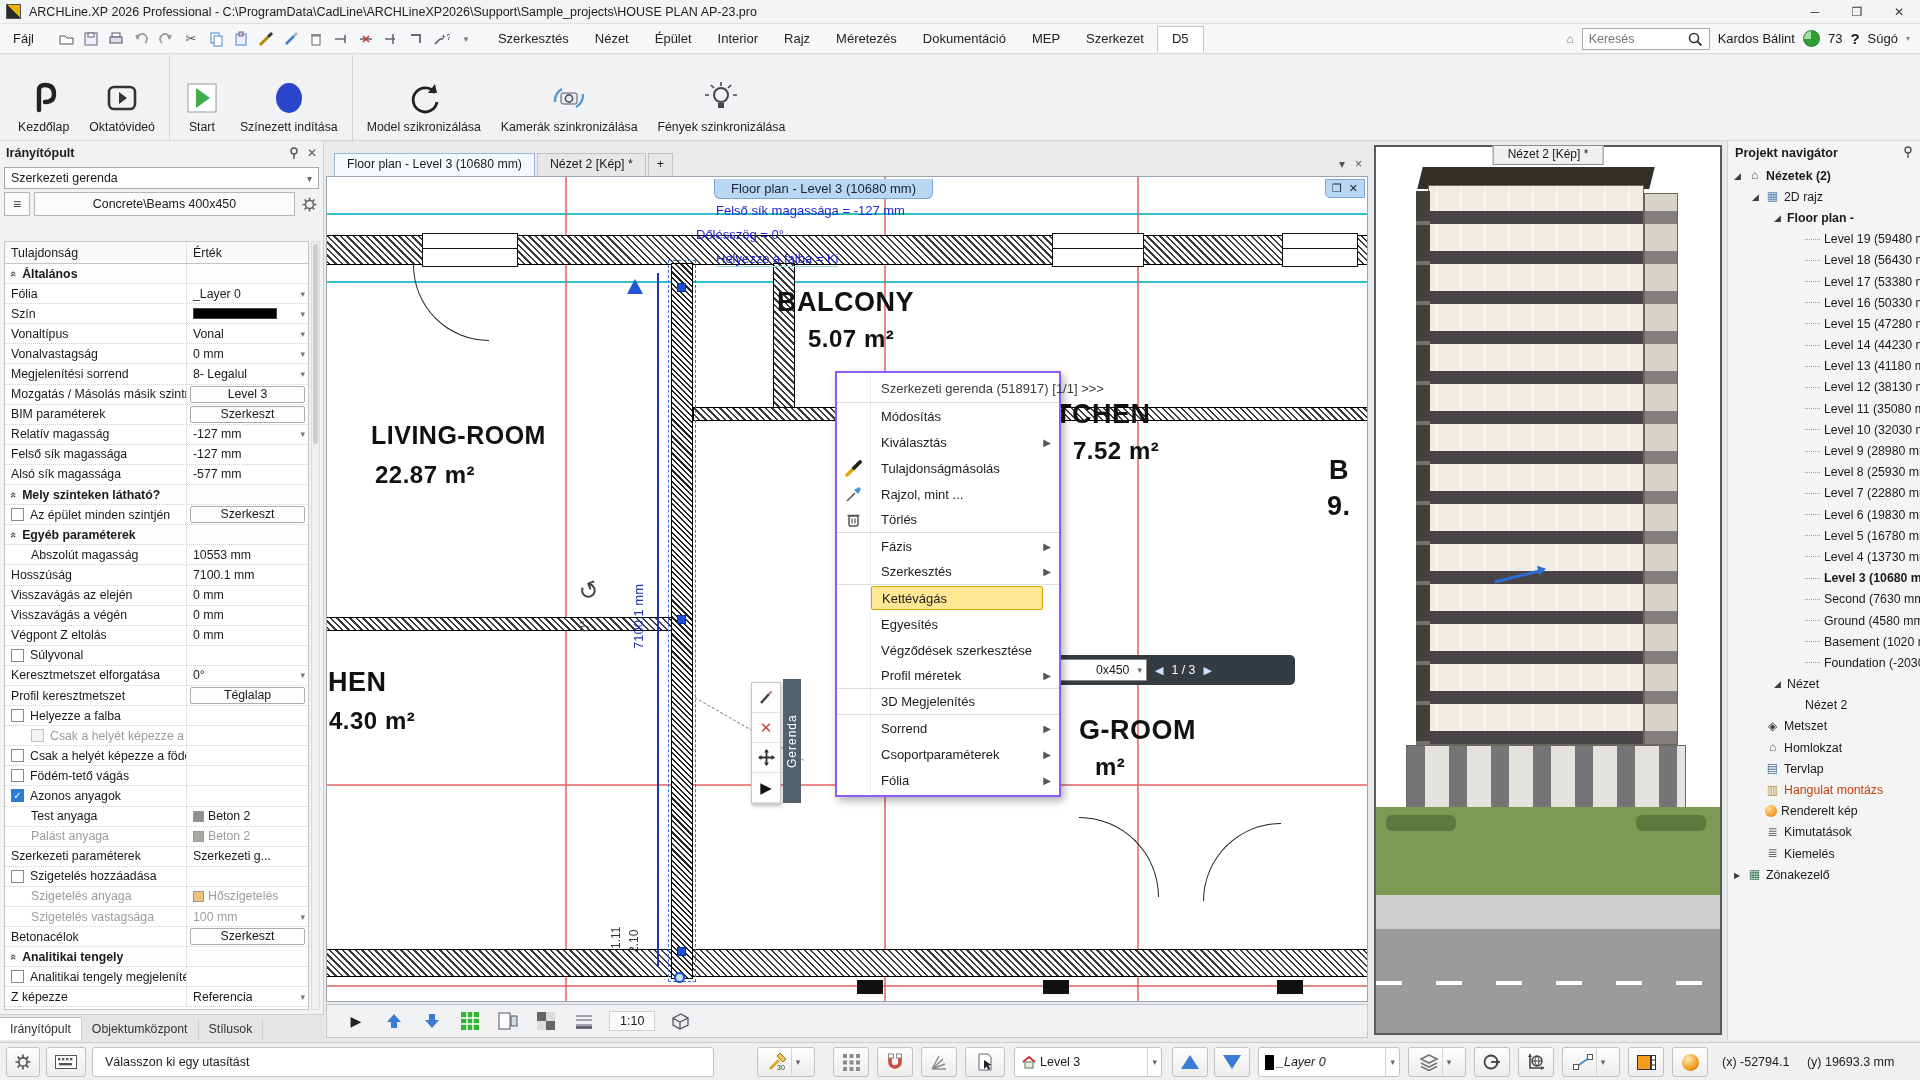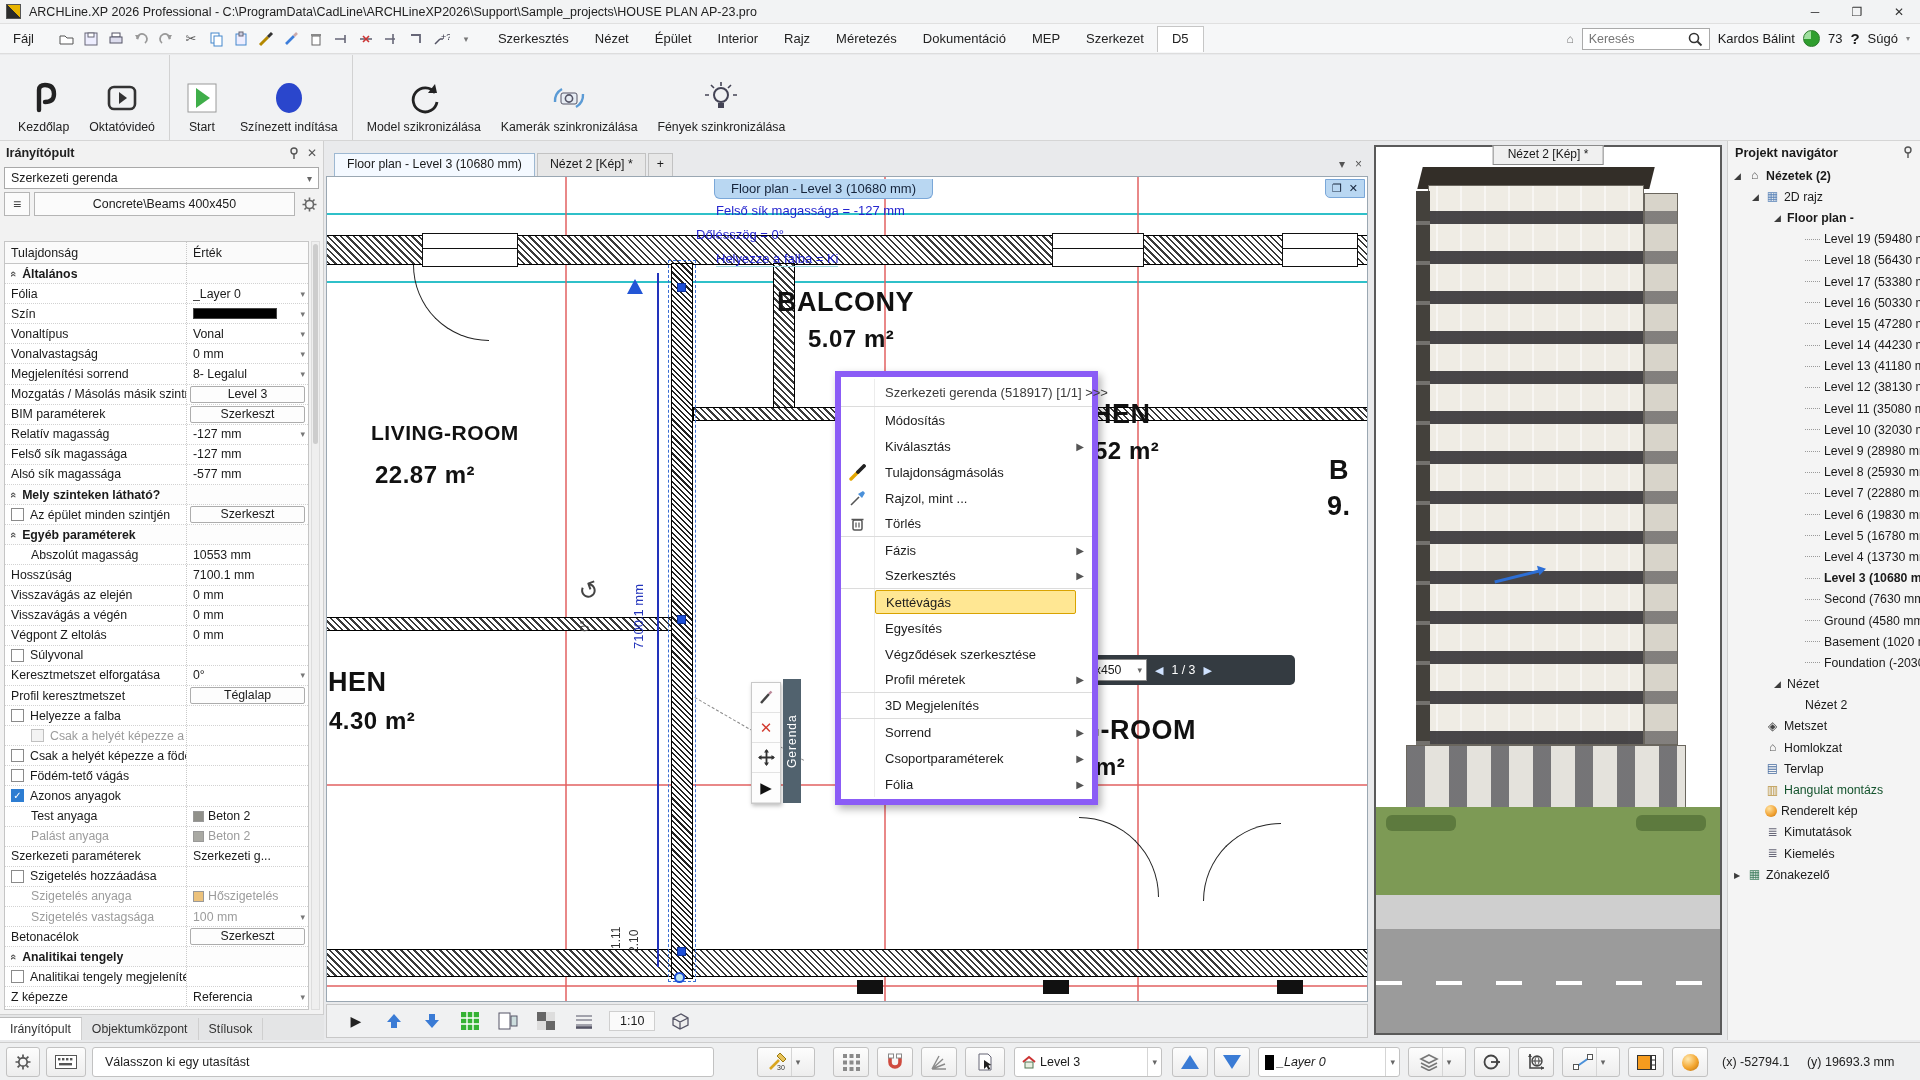--- a/index.html
+++ b/index.html
@@ -99,30 +99,30 @@
   .dimtext{position:absolute;color:#2233bb;z-index:4;transform:rotate(-90deg);transform-origin:left top;white-space:nowrap;}
   .dimsmall{position:absolute;color:#333;z-index:4;transform:rotate(-90deg);transform-origin:left top;white-space:nowrap;font-size:12px;}
   #rotglyph{position:absolute;left:252px;top:400px;font-size:24px;color:#444;z-index:4;transform:rotate(-20deg);}
   #rotdeg{position:absolute;left:252px;top:442px;font-size:12px;color:#444;z-index:4;transform:rotate(-90deg);}
   #dashlead{position:absolute;left:368px;top:520px;width:126px;border-top:1.4px dashed #8a8a8a;transform:rotate(30deg);transform-origin:left top;z-index:4;}
   #overlay-title{position:absolute;left:387px;top:2px;height:20px;background:#b9d7f2;border:1px solid #7aa7d8;border-top:none;border-radius:0 0 6px 6px;display:flex;align-items:center;padding:0 16px;font-size:13px;color:#15233a;z-index:6;}
   #overlay-ctrl{position:absolute;right:2px;top:2px;height:19px;background:#b9d7f2;border:1px solid #7aa7d8;display:flex;align-items:center;gap:7px;padding:0 6px;font-size:11px;color:#15233a;z-index:6;border-radius:0 0 0 5px;}
   .infoline{position:absolute;color:#2525cf;font-size:13px;z-index:6;white-space:nowrap;}
   
   #profilebar{position:absolute;left:700px;top:478px;width:268px;height:30px;background:#343b41;border-radius:5px;display:flex;align-items:center;padding:0 8px;gap:8px;z-index:5;}
-  #profile-field{width:112px;height:22px;background:#fff;border:1px solid #888;display:flex;align-items:center;justify-content:flex-end;padding:0 4px;font-size:12.3px;gap:16px;}
+  #profile-field{width:112px;height:22px;background:#fff;border:1px solid #888;display:flex;align-items:center;justify-content:flex-end;padding:0 4px;font-size:12.3px;gap:8px;}
   #profilebar .pgarrow{color:#cfe2ff;font-size:11px;}
   #profilebar .pgtext{color:#fff;font-size:12.3px;}
   
   #minitools{position:absolute;left:424px;top:505px;width:30px;z-index:25;display:flex;flex-direction:column;background:#fdfdfd;border:1px solid #c9c9c9;box-shadow:1px 2px 4px rgba(0,0,0,.25);}
   #minitools .mtb{height:30px;display:flex;align-items:center;justify-content:center;border-bottom:1px solid #e3e3e3;font-size:15px;}
   #gerendastrip{position:absolute;left:456px;top:502px;width:18px;height:124px;background:#51626e;color:#fff;z-index:25;
      writing-mode:vertical-rl;transform:rotate(180deg);display:flex;align-items:center;justify-content:center;font-size:12px;letter-spacing:1px;}
   
-  #ctxmenu{position:absolute;left:508px;top:194px;width:263px;background:#fff;border:6px solid #8b5cf6;box-shadow:3px 4px 8px rgba(0,0,0,.3);z-index:30;padding:2px 0;}
+  #ctxmenu{position:absolute;left:508px;top:194px;width:226px;background:#fff;border:2px solid #8b5cf6;box-shadow:3px 4px 8px rgba(0,0,0,.3);z-index:30;padding:2px 0;}
   .mi{display:flex;align-items:center;height:26px;padding:0 8px 0 0;font-size:13px;color:#1c1c1c;position:relative;}
   .mi .mgut{width:34px;flex:none;height:100%;display:flex;align-items:center;justify-content:center;border-right:1px solid #ececec;}
   .mi .milabel{padding-left:10px;white-space:nowrap;}
   .mi .subarrow{margin-left:auto;visibility:hidden;color:#555;font-size:10px;}
   .mi.sub .subarrow{visibility:visible;}
   .mi.sep{border-bottom:1px solid #dcdcdc;}
   .mi.hdr{height:28px;color:#3a3a3a;border-bottom:1px solid #dcdcdc;}
   .mi.hl .milabel-wrap{background:#ffe793;border:1px solid #d9a300;border-radius:2px;}
   .mi .milabel-wrap{flex:1;height:24px;display:flex;align-items:center;}
   .mi svg.mico{width:17px;height:17px;}
@@ -169,21 +169,21 @@
   .nrow.icbld .nic{display:inline-block}.nrow.icbld .nic::before{content:"⌂";color:#555;}
   .nrow.icplan .nic{display:inline-block}.nrow.icplan .nic::before{content:"▦";color:#5b84b8;}
   .nrow.icmet .nic{display:inline-block}.nrow.icmet .nic::before{content:"◈";color:#444;}
   .nrow.ichom .nic{display:inline-block}.nrow.ichom .nic::before{content:"⌂";color:#555;}
   .nrow.icterv .nic{display:inline-block}.nrow.icterv .nic::before{content:"▤";color:#4a6ea0;}
   .nrow.ichang .nic{display:inline-block}.nrow.ichang .nic::before{content:"▥";color:#b8923f;}
   .nrow.icrend .nic{display:inline-block;width:12px;height:12px;border-radius:50%;background:radial-gradient(circle at 35% 30%,#ffe2a0,#f0a030 60%,#b86e10);}
   .nrow.iclist .nic{display:inline-block}.nrow.iclist .nic::before{content:"≣";color:#667;}
   .nrow.iczona .nic{display:inline-block}.nrow.iczona .nic::before{content:"▦";color:#3f7f5f;}
   .nrow.b .nlab{font-weight:bold;}
-  .nrow.g .nlab{color:#14532d;}
+  .nrow.g .nlab{color:#c2410c;}
   
   #statusbar{position:absolute;left:0;top:1042px;width:1920px;height:38px;background:#eff0f1;border-top:1px solid #cdcdcd;font-size:12.5px;}
   .sbtn{position:absolute;top:4px;height:30px;border:1px solid #c2c2c2;background:linear-gradient(#fdfdfd,#ededed);border-radius:3px;display:flex;align-items:center;justify-content:center;gap:3px;}
   .sbtn .dda{font-size:9px;color:#666;border-left:1px solid #d5d5d5;align-self:stretch;display:flex;align-items:center;padding:0 4px;}
   #sb-coords{position:absolute;top:12px;left:1722px;color:#222;}
   .bluearr{width:0;height:0;border-left:9px solid transparent;border-right:9px solid transparent;}
   .bluearr.up{border-bottom:14px solid #3a7bd5;}
   .bluearr.down{border-top:14px solid #3a7bd5;}
 </style>
 </head>
@@ -1049,21 +1049,21 @@
     <div class="dimsmall" style="left:282px;top:772px;">1.11</div>
     <div class="dimsmall" style="left:300px;top:776px;">2.10</div>
     <div id="rotglyph">↺</div>
     <div id="rotdeg">0°</div>
     <div id="dashlead"></div>
 
       <div class="roomlabel" style="left: 450px; top: 110px; font-size: 27px;">BALCONY</div>
 
       <div class="roomlabel" style="left: 452px; top: 148px; font-size: 24px; margin-left: 29px;">5.07 m²</div>
 
-      <div class="roomlabel" style="left: 44px; top: 244px; font-size: 21px; text-align: right;">LIVING-ROOM</div>
+      <div class="roomlabel" style="left: 44px; top: 244px; font-size: 25px; text-align: right;">LIVING-ROOM</div>
 
       <div class="roomlabel" style="left: 48px; top: 284px; font-size: 24px;">22.87 m²</div>
 
       <div class="roomlabel" style="left: -64px; top: 490px; font-size: 27px;">KITCHEN</div>
 
       <div class="roomlabel" style="left: 2px; top: 530px; font-size: 24px;">4.30 m²</div>
 
       <div class="roomlabel" style="left: 700px; top: 222px; font-size: 27px;">KITCHEN</div>
 
       <div class="roomlabel" style="left: 746px; top: 260px; font-size: 24px;">7.52 m²</div>

